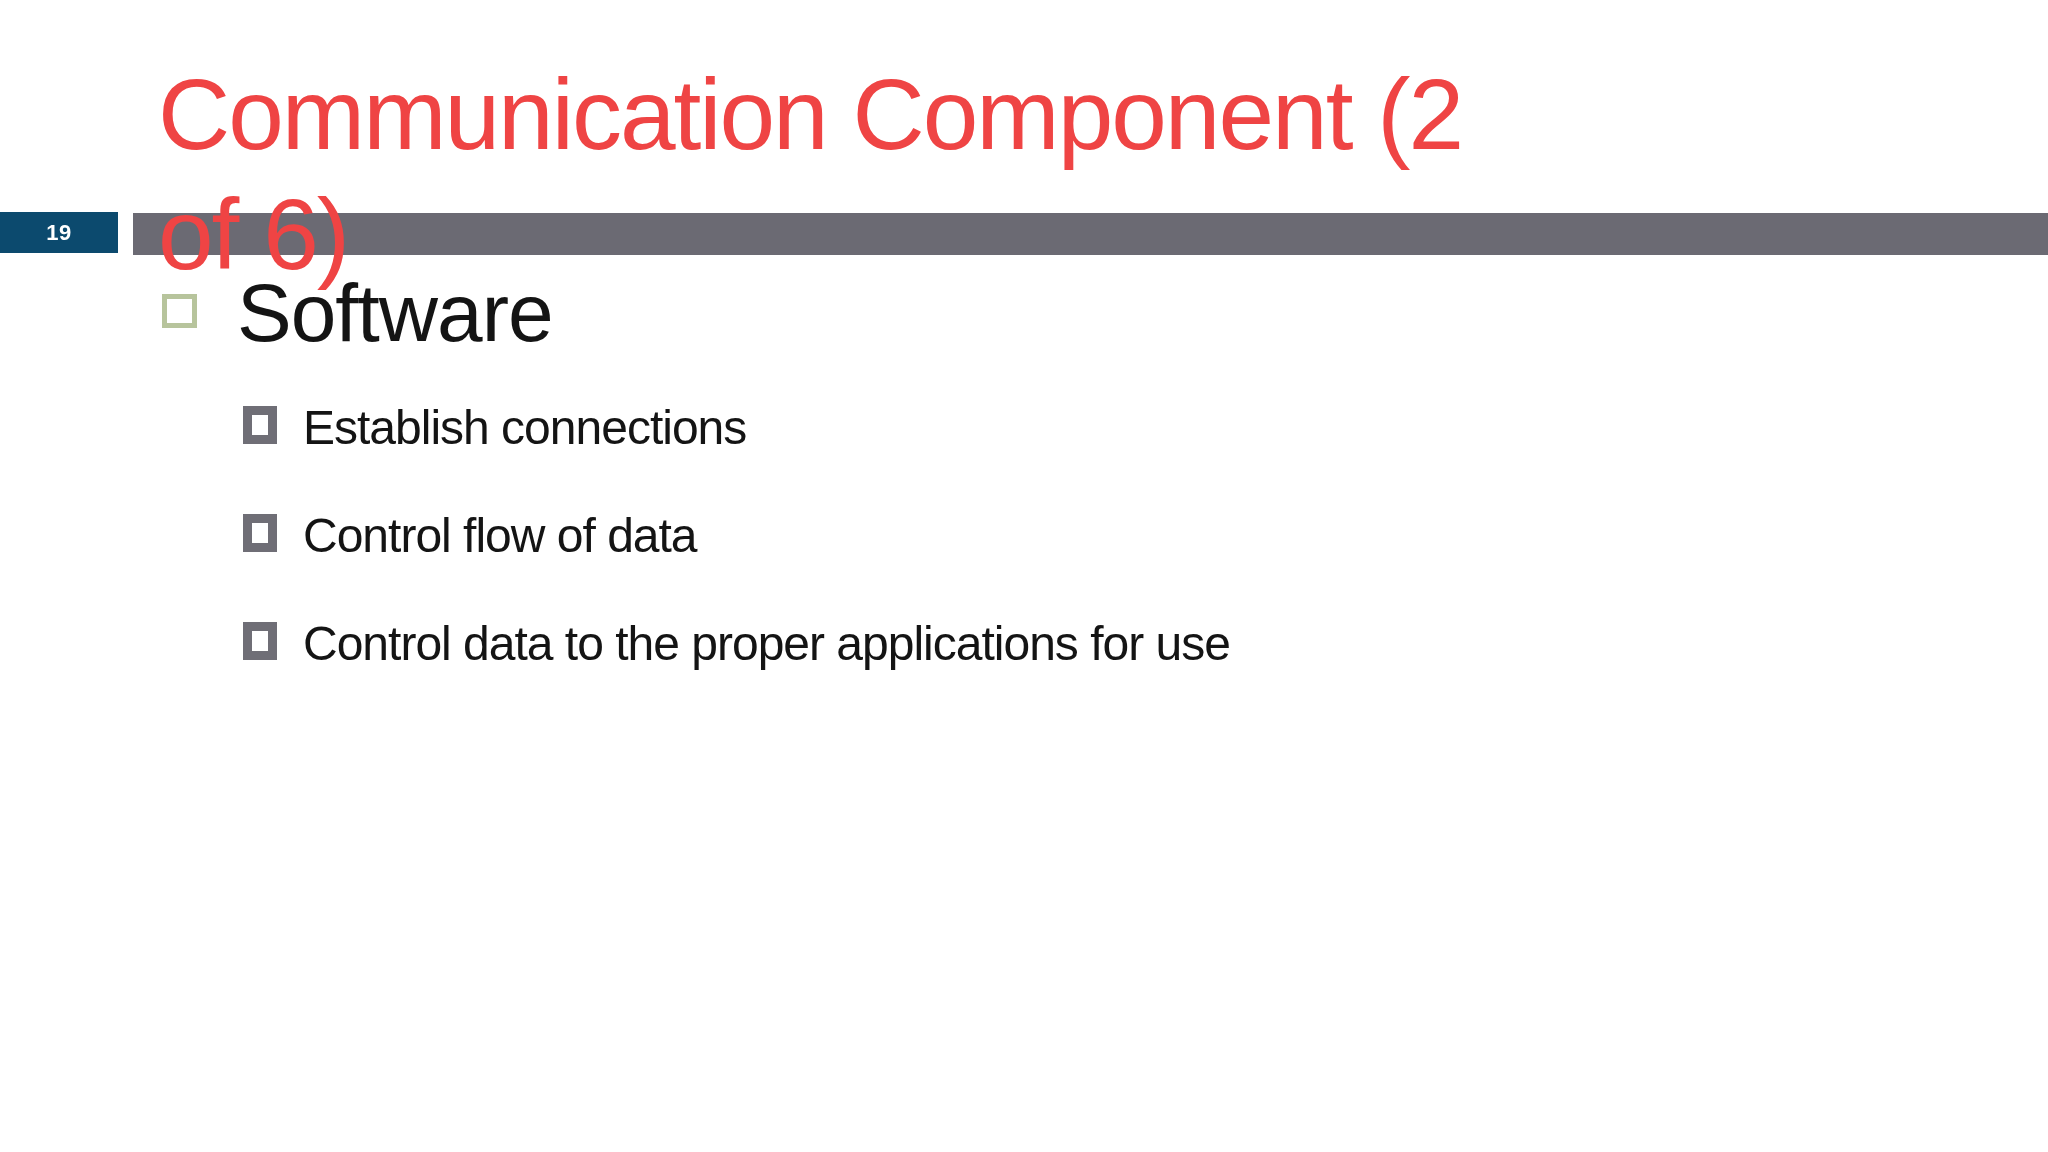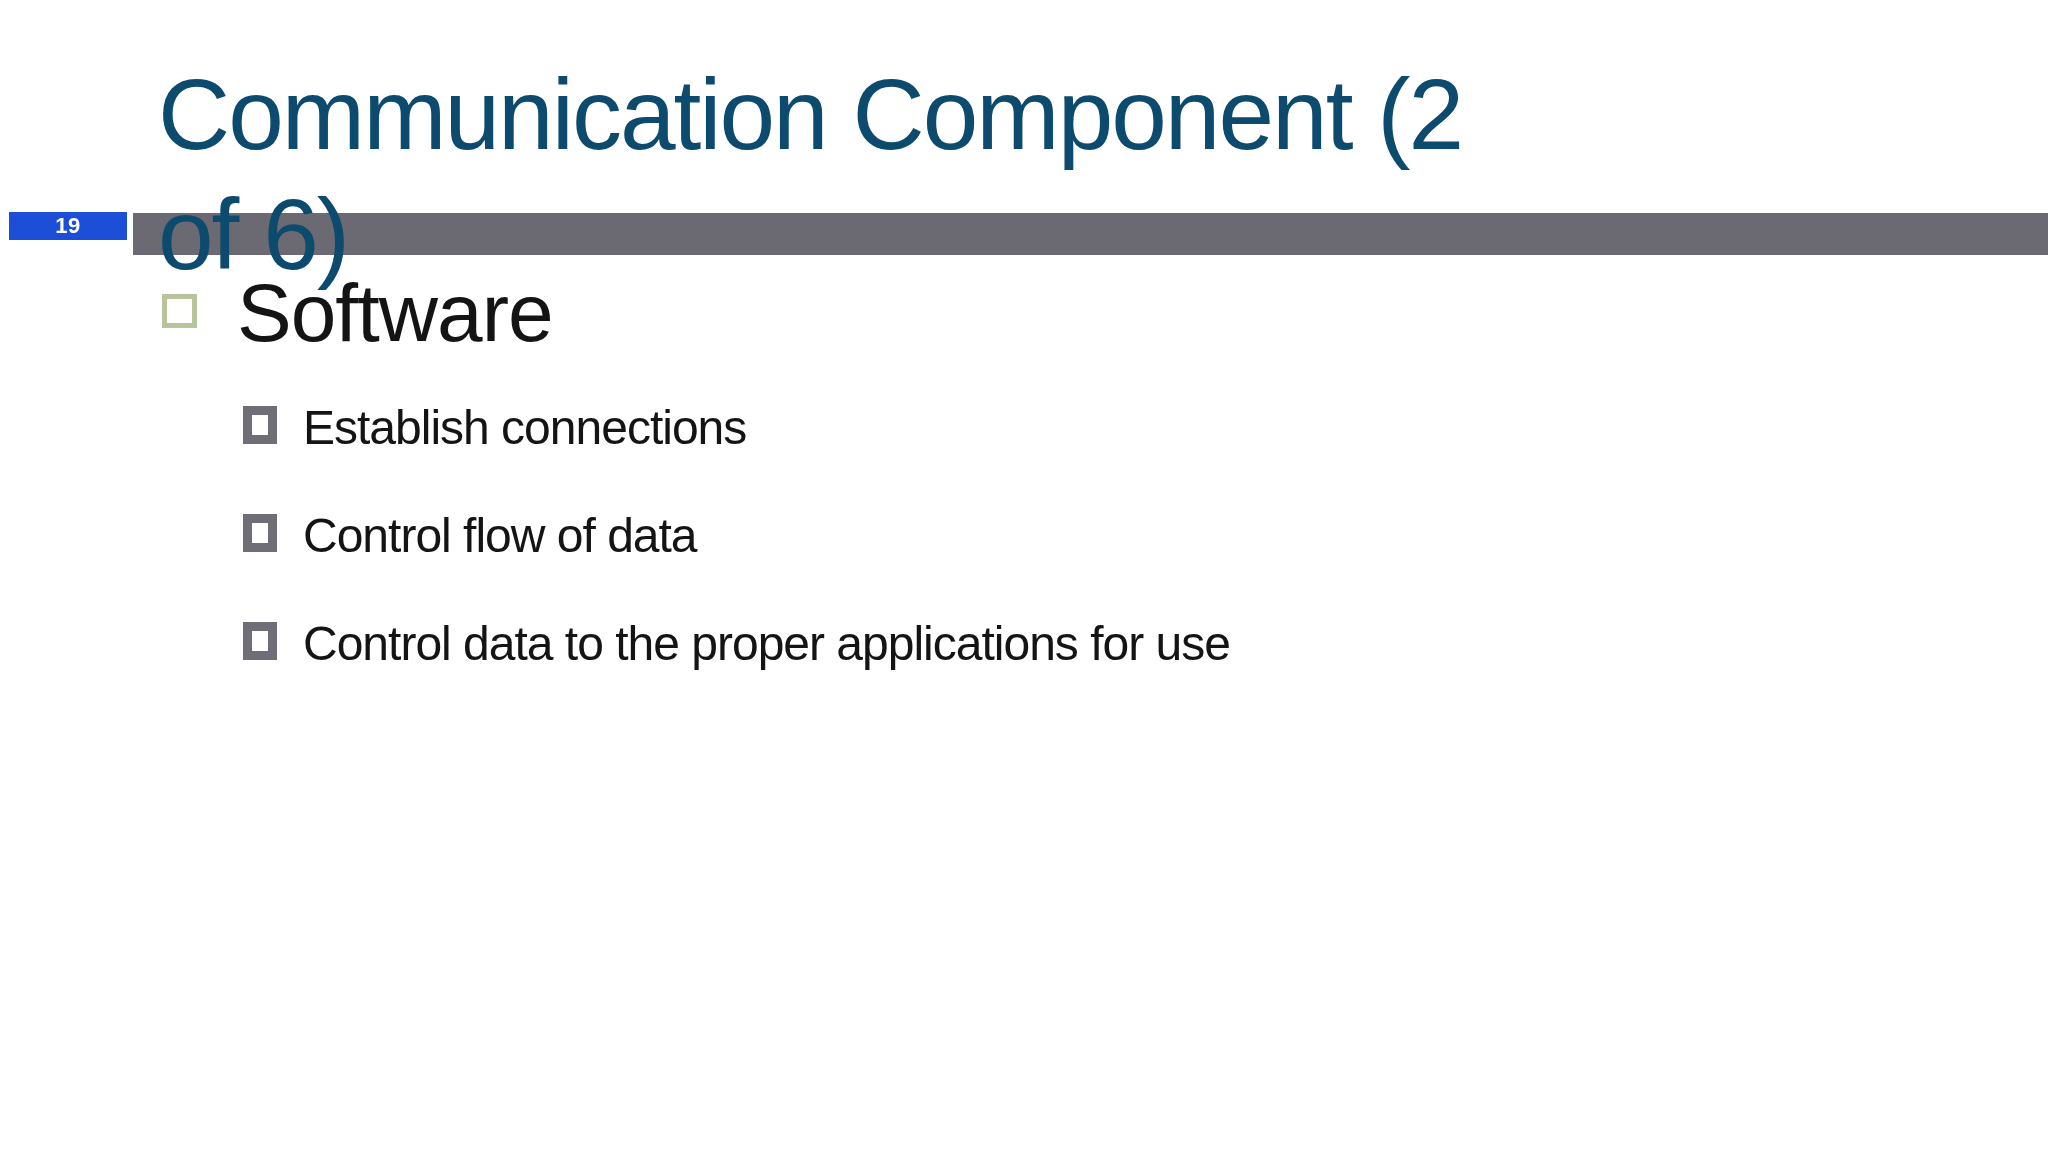--- a/index.html
+++ b/index.html
@@ -13,41 +13,40 @@
     font-family: "Liberation Sans", sans-serif;
   }
 
   
   .title {
     position: absolute;
     left: 158px;
     top: 54px;
     width: 1500px;
     z-index: 3;
-    color: #0c4a6e;
+    color: #ef4444;
     font-size: 100px;
     font-weight: 400;
     line-height: 120px;
     letter-spacing: -2px;
   }
   .title .line { display: block; white-space: nowrap; }
 
   
   .page-badge {
     position: absolute;
     left: 0;
     top: 212px;
     width: 118px;
-    height: 28px;
-    background: #1d4ed8;
+    height: 41px;
+    background: #0c4a6e;
     z-index: 2;
     display: flex;
     align-items: center;
     justify-content: center;
-    margin-left: 9px;
   }
   .page-badge span {
     color: #ffffff;
     font-size: 22px;
     font-weight: 700;
     letter-spacing: 0.5px;
   }
 
   
   .divider-bar {

